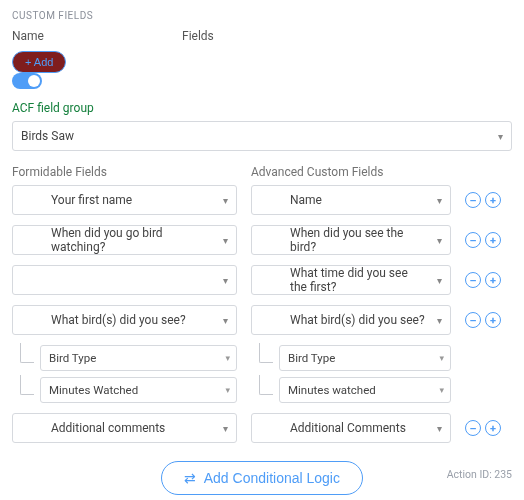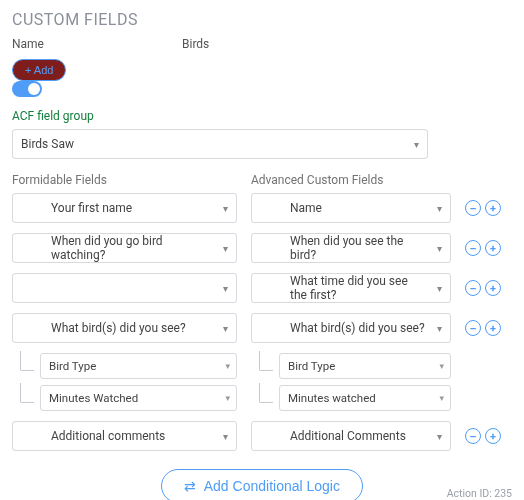--- a/index.html
+++ b/index.html
@@ -8,21 +8,21 @@
     font-size: 12px;
     color: #444;
     background: #fff;
     width: 524px;
     height: 500px;
     padding: 10px 12px 8px 12px;
     position: relative;
   }
   .section-title {
     color: #8a8f99;
-    font-size: 16px;
+    font-size: 10px;
     letter-spacing: 0.5px;
     margin-bottom: 8px;
   }
   .headers {
     display: flex;
     gap: 0;
     margin-bottom: 8px;
     color: #555;
   }
   .headers .col1 { width: 170px; }
@@ -70,21 +70,21 @@
     background: #fff;
     padding: 6px 24px 6px 8px;
     color: #444;
     font-size: 12px;
     position: relative;
     cursor: pointer;
     display: flex;
     align-items: center;
     height: 30px;
   }
-  .select.full { width: 416px; margin-bottom: 14px; }
+  .select.full { width: 500px; margin-bottom: 14px; }
   .select .chev {
     position: absolute;
     right: 8px;
     top: 50%;
     transform: translateY(-50%);
     color: #888;
     font-size: 10px;
   }
   .dual-headers {
     display: flex;
@@ -182,36 +182,36 @@
     cursor: pointer;
     display: flex;
     align-items: center;
     gap: 8px;
   }
   .cond-btn .shuffle {
     font-size: 14px;
   }
   .action-id {
     position: absolute;
-    bottom: 0;
+    bottom: 19px;
     right: 12px;
     color: #9aa0aa;
     font-size: 10.5px;
   }
 </style>
 </head>
 <body>
 
 
 
 <div class="section-title">CUSTOM FIELDS</div>
 
 <div class="headers">
   <div class="col1">Name</div>
-  <div class="col2">Birds</div>
+  <div class="col2">Fields</div>
 </div>
 
 <button class="add-btn">+ Add</button>
 
 <div class="toggle-row">
   <div class="toggle">
       <div class="knob"></div>
     </div>
 </div>
 

